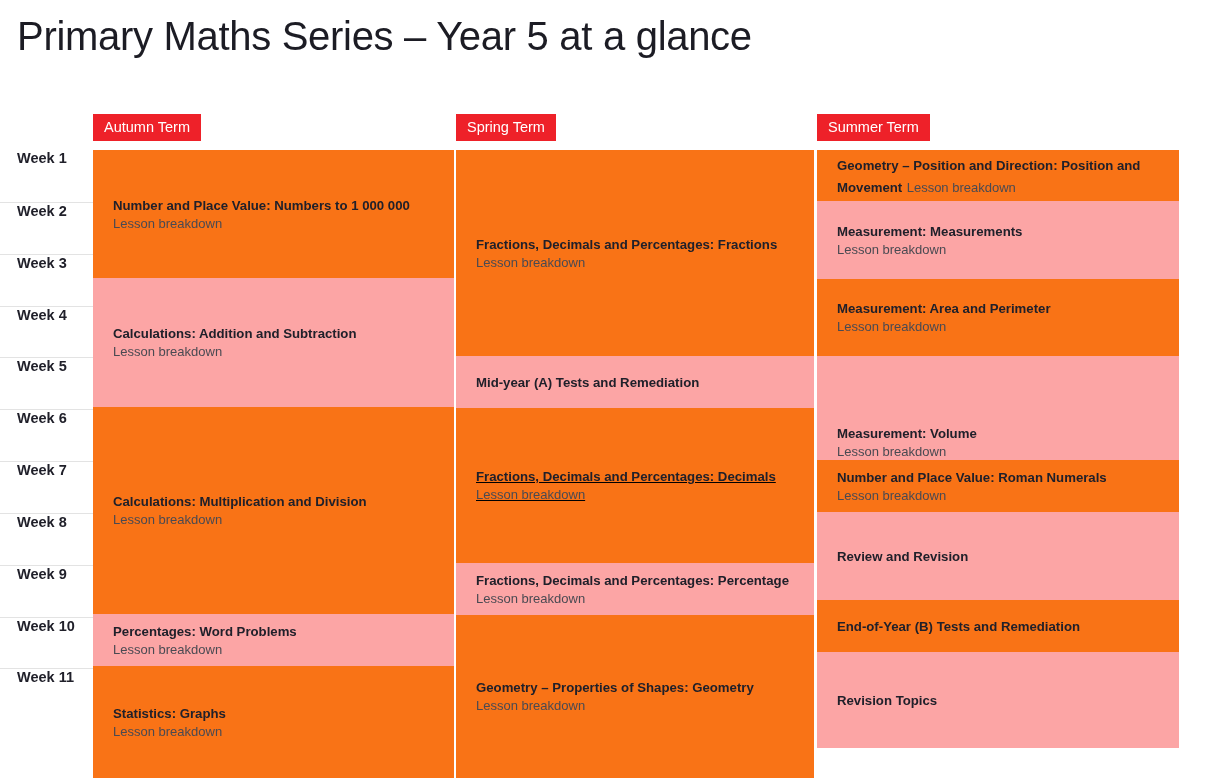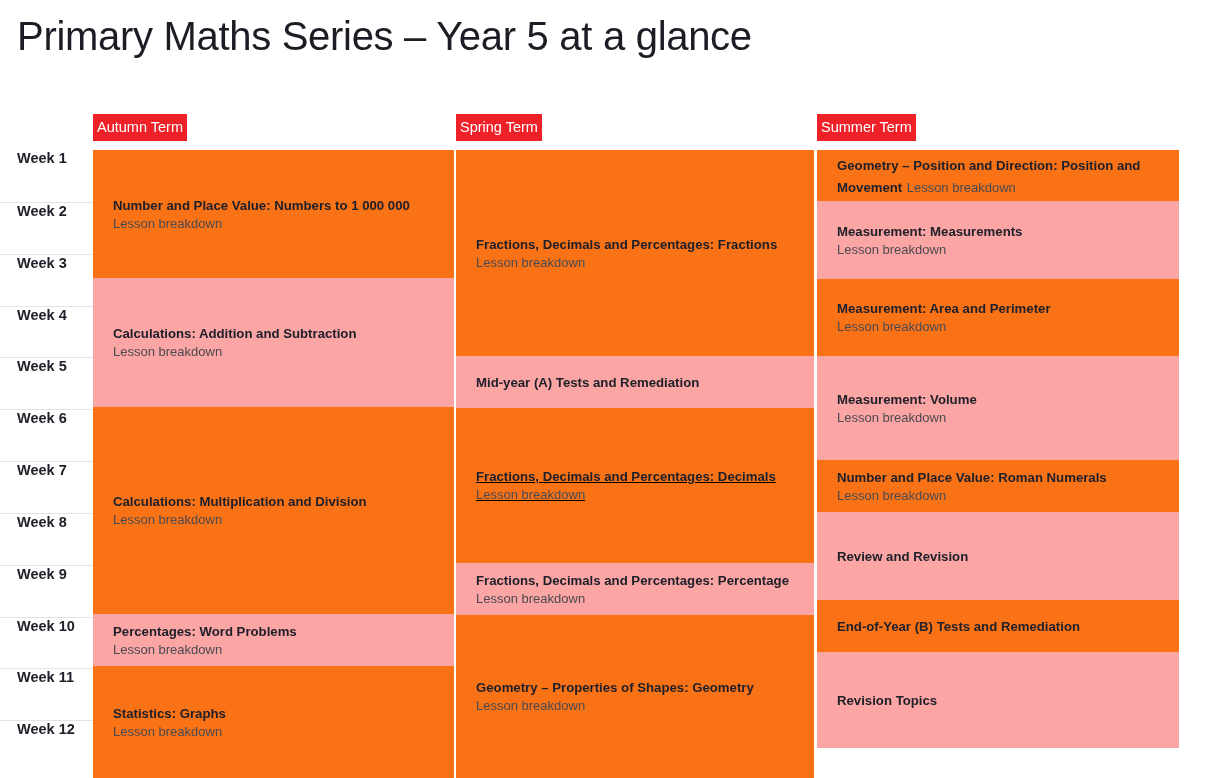--- a/index.html
+++ b/index.html
@@ -34,21 +34,21 @@
   
   .term-header {
     position: absolute;
     top: 114px;
     height: 27px;
     line-height: 27px;
     background: #ee2129;
     color: #ffffff;
     font-size: 14.5px;
     font-weight: 400;
-    padding: 0 4px;
+    padding: 0 11px;
     white-space: nowrap;
   }
   #term-header-autumn { left: 93px; }
   #term-header-spring { left: 456px; }
   #term-header-summer { left: 817px; }
 
   
   #week-column {
     position: absolute;
     left: 0;
@@ -149,23 +149,20 @@
       </div>
       <div class="week-cell">
         <span class="week-label">Week 9</span>
       </div>
       <div class="week-cell">
         <span class="week-label">Week 10</span>
       </div>
       <div class="week-cell">
         <span class="week-label">Week 11</span>
       </div>
-      <div class="week-cell">
-        <span class="week-label">Week 12</span>
-      </div>
     </div>
 
   <div id="column-autumn" class="term-column">
       <div class="topic-block shaded" style="height: 128px;">
         <div class="topic-text"><span class="topic-title">Number and Place Value: Numbers to 1 000 000</span><div class="topic-sub">Lesson breakdown</div></div>
       </div>
       <div class="topic-block plain" style="height: 129px;">
         <div class="topic-text"><span class="topic-title">Calculations: Addition and Subtraction</span><div class="topic-sub">Lesson breakdown</div></div>
       </div>
       <div class="topic-block shaded" style="height: 207px;">
@@ -198,21 +195,21 @@
   <div id="column-summer" class="term-column">
       <div class="topic-block shaded inline-sub" style="height: 51px;">
         <div class="topic-text"><span class="topic-title">Geometry – Position and Direction: Position and Movement</span> <span class="topic-sub">Lesson breakdown</span></div>
       </div>
       <div class="topic-block plain" style="height: 78px;">
         <div class="topic-text"><span class="topic-title">Measurement: Measurements</span><div class="topic-sub">Lesson breakdown</div></div>
       </div>
       <div class="topic-block shaded" style="height: 77px;">
         <div class="topic-text"><span class="topic-title">Measurement: Area and Perimeter</span><div class="topic-sub">Lesson breakdown</div></div>
       </div>
-      <div class="topic-block plain" style="height: 104px;">
+      <div class="topic-block plain" style="height: 104px; justify-content: flex-end;">
         <div class="topic-text"><span class="topic-title">Measurement: Volume</span><div class="topic-sub">Lesson breakdown</div></div>
       </div>
       <div class="topic-block shaded" style="height: 52px;">
         <div class="topic-text"><span class="topic-title">Number and Place Value: Roman Numerals</span><div class="topic-sub">Lesson breakdown</div></div>
       </div>
       <div class="topic-block plain" style="height: 88px;">
         <div class="topic-text"><span class="topic-title">Review and Revision</span></div>
       </div>
       <div class="topic-block shaded" style="height: 52px;">
         <div class="topic-text"><span class="topic-title">End-of-Year (B) Tests and Remediation</span></div>

